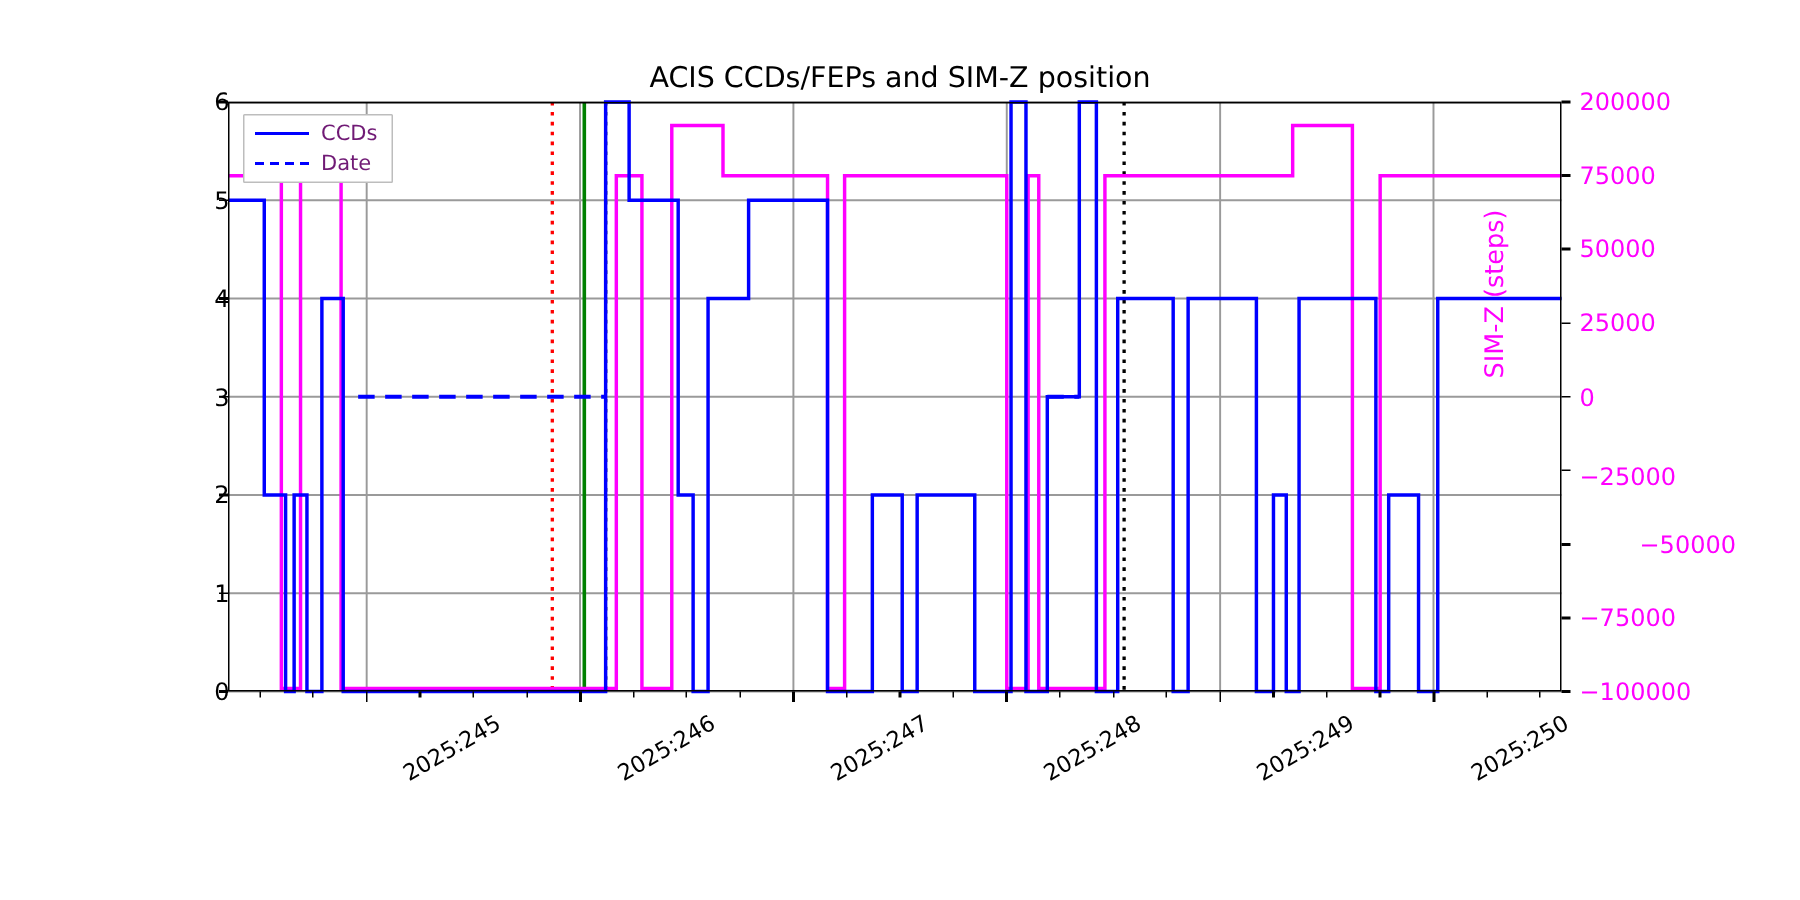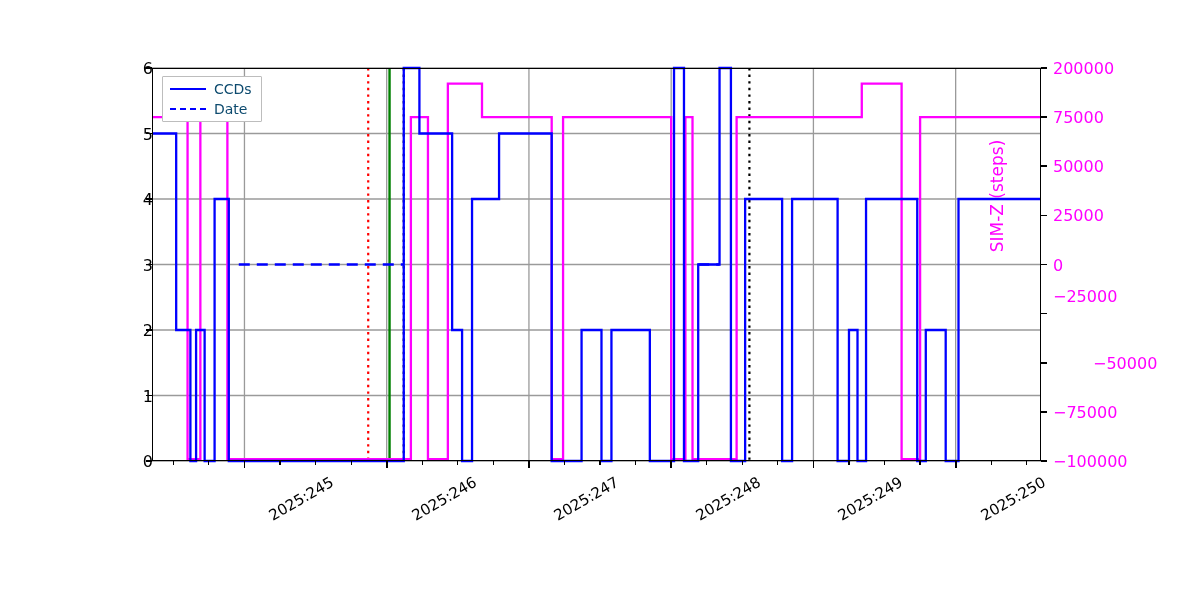--- a/index.html
+++ b/index.html
@@ -16,45 +16,46 @@
       transform:translateY(-50%);}
   .ytick-r{position:absolute;left:1053px;font-size:16px;color:#FF00FF;text-align:left;white-space:nowrap;
       transform:translateY(-50%);}
   .xtick{position:absolute;font-size:15px;color:#000;white-space:nowrap;
       transform-origin:right top;transform:rotate(-30deg);}
   .legend{position:absolute;left:10px;top:8px;background:#fff;border:0.9px solid #bdbdbd;border-radius:1px;
       padding:5px 9px 5px 7px;display:flex;flex-direction:column;gap:6px;z-index:9;}
   .legrow{display:flex;align-items:center;gap:8px;}
   .legswatch{width:36px;height:0;border-top:2.2px solid #0000FF;}
   .legswatch.dashed{border-top:2.4px dashed #0000FF;}
-  .legtext{font-size:14px;color:#0c4a6e;line-height:1;}
+  .legtext{font-size:14px;color:#701a75;line-height:1;}
   .tickmark{position:absolute;background:#000;}
 </style>
 </head>
 <body>
 
 <div id="root">
 
+  <div class="title">ACIS CCDs/FEPs and SIM-Z position</div>
 
   <div class="ylabel-right">SIM-Z (steps)</div>
 
   <div id="ticks-left">
       <div class="ytick-l" style="top: 461px;">0</div>
       <div class="ytick-l" style="top: 395.5px;">1</div>
       <div class="ytick-l" style="top: 330px;">2</div>
       <div class="ytick-l" style="top: 264.5px;">3</div>
       <div class="ytick-l" style="top: 199px;">4</div>
       <div class="ytick-l" style="top: 133.5px;">5</div>
       <div class="ytick-l" style="top: 68px;">6</div>
     </div>
   <div id="ticks-right">
       <div class="ytick-r" style="top: 461px;">−100000</div>
       <div class="ytick-r" style="top: 411.875px;">−75000</div>
       <div class="ytick-r" style="top: 362.75px; margin-left: 40px;">−50000</div>
-      <div class="ytick-r" style="top: 296px;">−25000</div>
+      <div class="ytick-r" style="top: 318px;">−25000</div>
       <div class="ytick-r" style="top: 264.5px;">0</div>
       <div class="ytick-r" style="top: 215.375px;">25000</div>
       <div class="ytick-r" style="top: 166.25px;">50000</div>
       <div class="ytick-r" style="top: 117.125px;">75000</div>
       <div class="ytick-r" style="top: 68px;">200000</div>
     </div>
   <div id="ticks-x">
       <div class="xtick" style="left: 256.456px; top: 473px;">2025:245</div>
       <div class="xtick" style="left: 398.696px; top: 473px;">2025:246</div>
       <div class="xtick" style="left: 540.936px; top: 473px;">2025:247</div>

